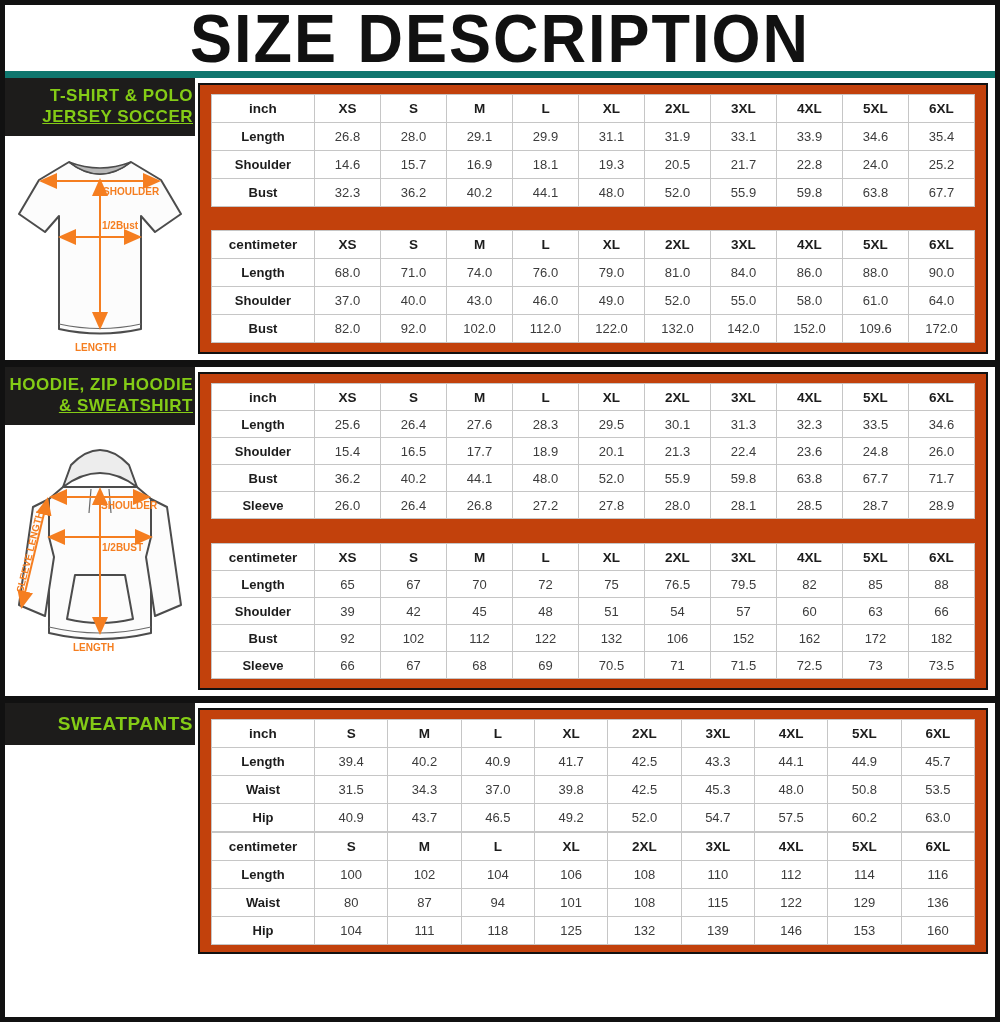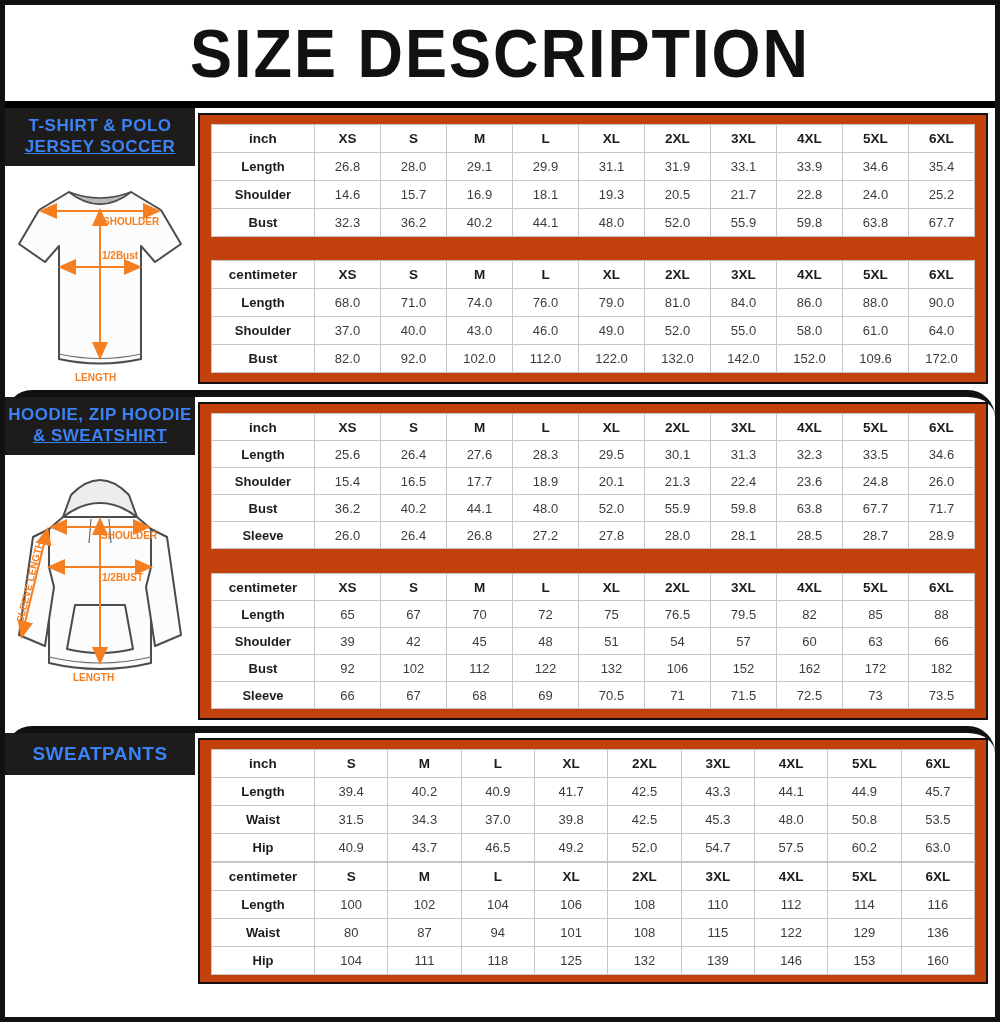--- a/index.html
+++ b/index.html
@@ -4,36 +4,36 @@
 <style>
   * { margin:0; padding:0; box-sizing:border-box; }
   html,body { background:#e9e9e9; }
   body { font-family:"Liberation Sans", sans-serif; }
   .sheet{
     width:1000px; height:1022px; background:#fff;
     border:5px solid #111; margin:0 auto; overflow:hidden;
   }
   
   .title-block{
-    height:103px; border-bottom:7px solid #000000;
+    height:73px; border-bottom:7px solid #0f766e;
     display:flex; align-items:center; justify-content:center;
   }
   .title-block h1{
     font-size:63px; font-weight:bold; letter-spacing:2px; color:#111;
     transform:scaleY(1.08); white-space:nowrap;
   }
   
   .section{ display:flex; width:100%; }
-  .section + .section{ border-top:7px solid #111;border-radius:27px; }
+  .section + .section{ border-top:7px solid #111; }
   .sec-tshirt{ height:282px; }
   .sec-hoodie{ height:336px; }
   .sec-pants { height:264px; }
   .sidebar{ width:190px; flex:0 0 190px; background:#fff; }
   .side-label{
-    background:#1d1c1b; color:#3b82f6; text-align:center;
+    background:#1d1c1b; color:#84cc16; text-align:right;
     padding:7px 2px 8px; line-height:1.25; font-weight:bold;
   }
   .side-label .l1{ display:block; font-size:17px; letter-spacing:.5px; }
   .side-label .l2{ display:block; font-size:17px; letter-spacing:.5px;text-decoration:underline; }
   .sec-pants .side-label{ padding:9px 2px; }
   .sec-pants .side-label .l1{ font-size:19px; }
   .figure{ display:flex; justify-content:center; }
   
   .panel-wrap{ flex:1 1 auto; padding:5px 7px 6px 3px; }
   .panel{

